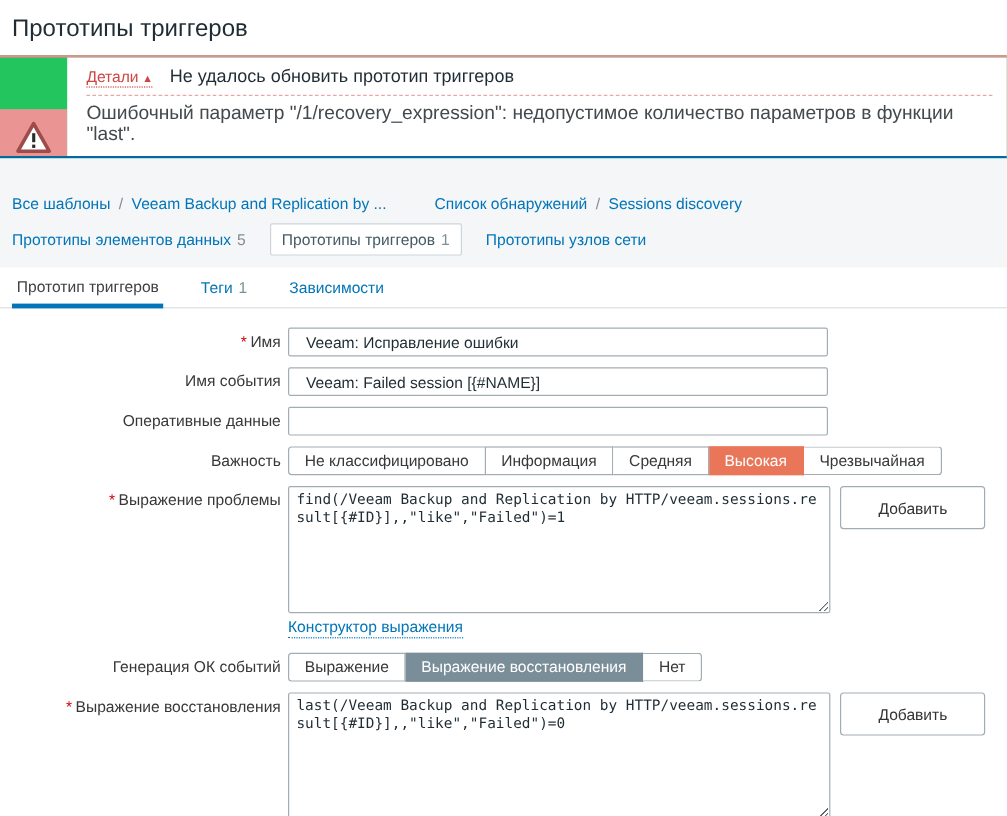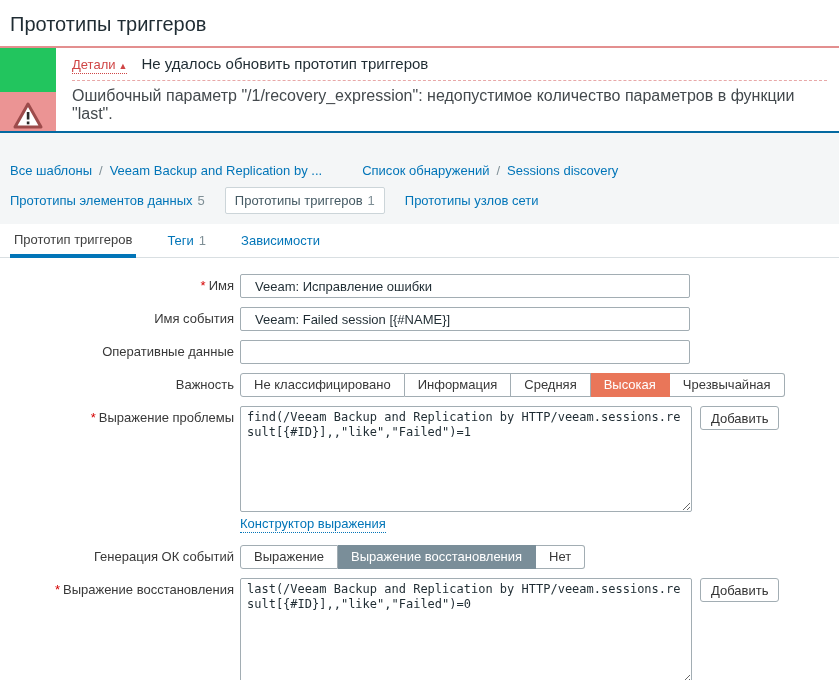--- a/index.html
+++ b/index.html
@@ -79,21 +79,21 @@
     padding: 2px 14px; font-family: "Liberation Sans", sans-serif; font-size: 13px;
     color: #1f2c33; background: #fff; outline: none;
   }
   textarea.expr {
     width: 452px; height: 106px; border: 1px solid #a2adb3; border-radius: 2px;
     padding: 3px 6px; font-family: "DejaVu Sans Mono", monospace; font-size: 12px;
     line-height: 15px; color: #1f2c33; resize: both; outline: none;
     overflow-wrap: break-word; word-break: break-all;
   }
   .btn {
-    margin-left: 8px; height: 24px; padding: 0 10px;
+    margin-left: 8px; height: 36px; padding: 0 31px;
     border: 1px solid #a2adb3; border-radius: 3px; background: #fff;
     font-family: "Liberation Sans", sans-serif; font-size: 13px; color: #333;
     cursor: pointer;
   }
 
   .seg { display: inline-flex; }
   .seg-btn {
     height: 24px; padding: 0 13px; background: #fff;
     border: 1px solid #a2adb3; border-left-width: 0;
     font-family: "Liberation Sans", sans-serif; font-size: 13px; color: #383838;

